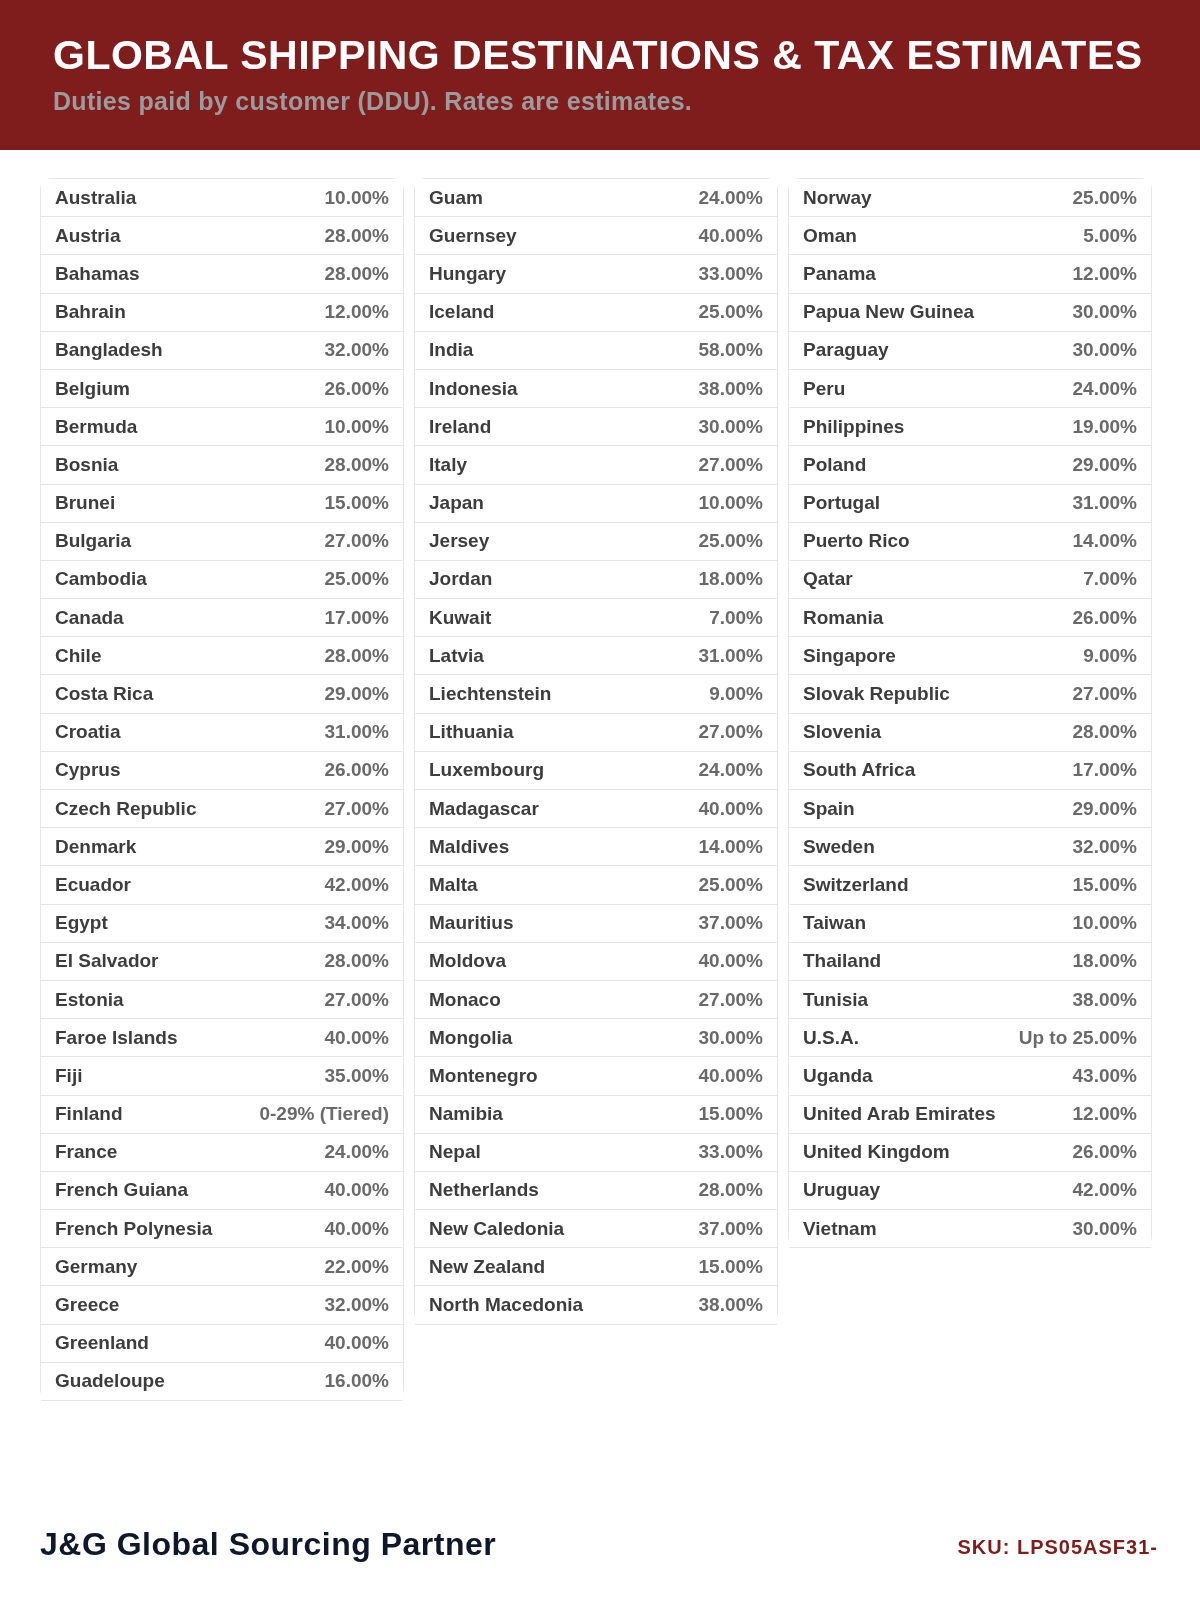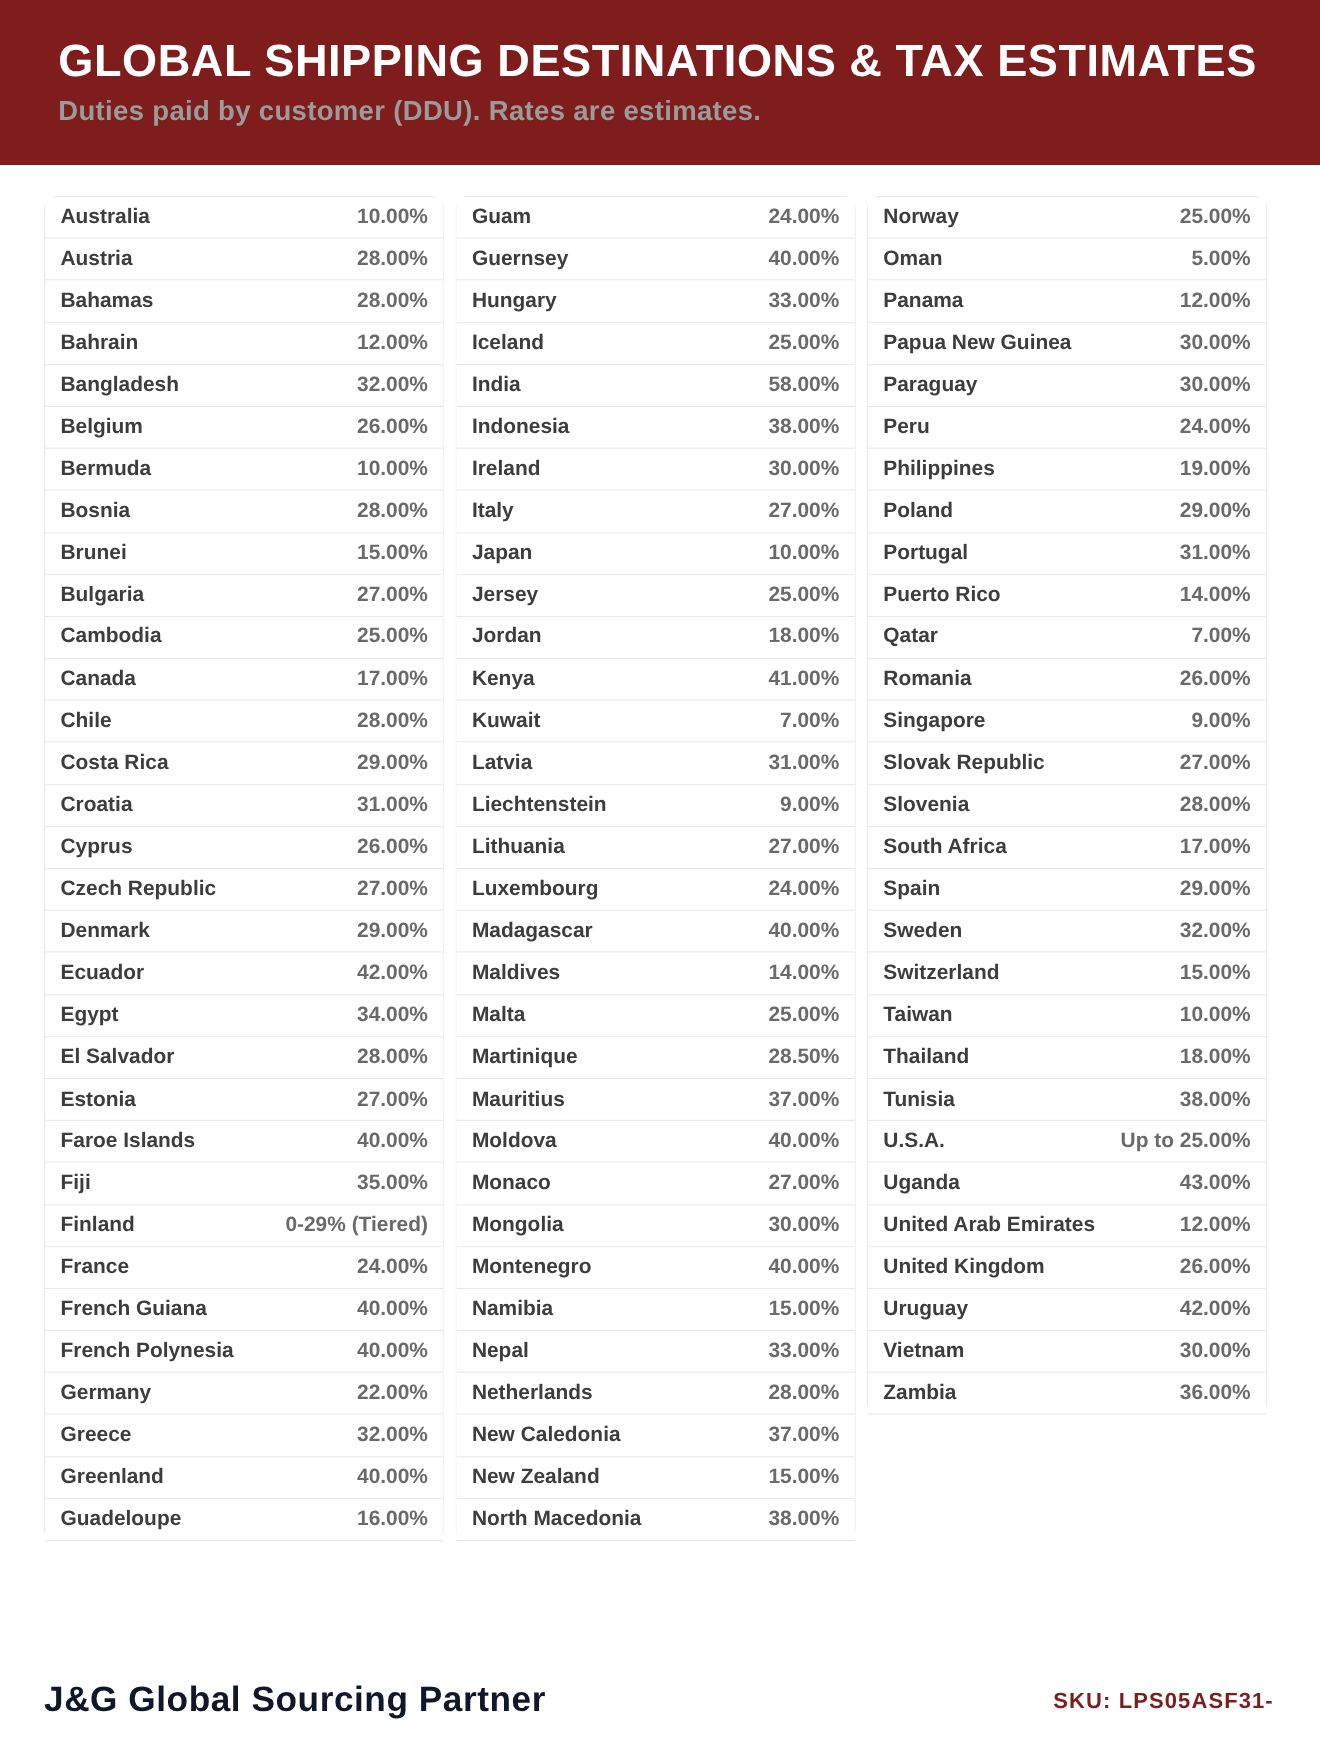--- a/index.html
+++ b/index.html
@@ -306,24 +306,20 @@
   <div class="row">
     <span class="country">Jersey</span>
     <span class="rate">25.00%</span>
   </div>
 
   <div class="row">
     <span class="country">Jordan</span>
     <span class="rate">18.00%</span>
   </div>
 
-  <div class="row">
-    <span class="country">Kenya</span>
-    <span class="rate">41.00%</span>
-  </div>
 
   <div class="row">
     <span class="country">Kuwait</span>
     <span class="rate">7.00%</span>
   </div>
 
   <div class="row">
     <span class="country">Latvia</span>
     <span class="rate">31.00%</span>
   </div>
@@ -351,24 +347,20 @@
   <div class="row">
     <span class="country">Maldives</span>
     <span class="rate">14.00%</span>
   </div>
 
   <div class="row">
     <span class="country">Malta</span>
     <span class="rate">25.00%</span>
   </div>
 
-  <div class="row">
-    <span class="country">Martinique</span>
-    <span class="rate">28.50%</span>
-  </div>
 
   <div class="row">
     <span class="country">Mauritius</span>
     <span class="rate">37.00%</span>
   </div>
 
   <div class="row">
     <span class="country">Moldova</span>
     <span class="rate">40.00%</span>
   </div>
@@ -553,21 +545,17 @@
   <div class="row">
     <span class="country">Uruguay</span>
     <span class="rate">42.00%</span>
   </div>
 
   <div class="row">
     <span class="country">Vietnam</span>
     <span class="rate">30.00%</span>
   </div>
 
-  <div class="row">
-    <span class="country">Zambia</span>
-    <span class="rate">36.00%</span>
-  </div>
 </div>
 </main>
 
 <div class="footer-brand">J&amp;G Global Sourcing Partner</div>
 <div class="footer-sku">SKU: LPS05ASF31-</div>
 
 </body></html>

